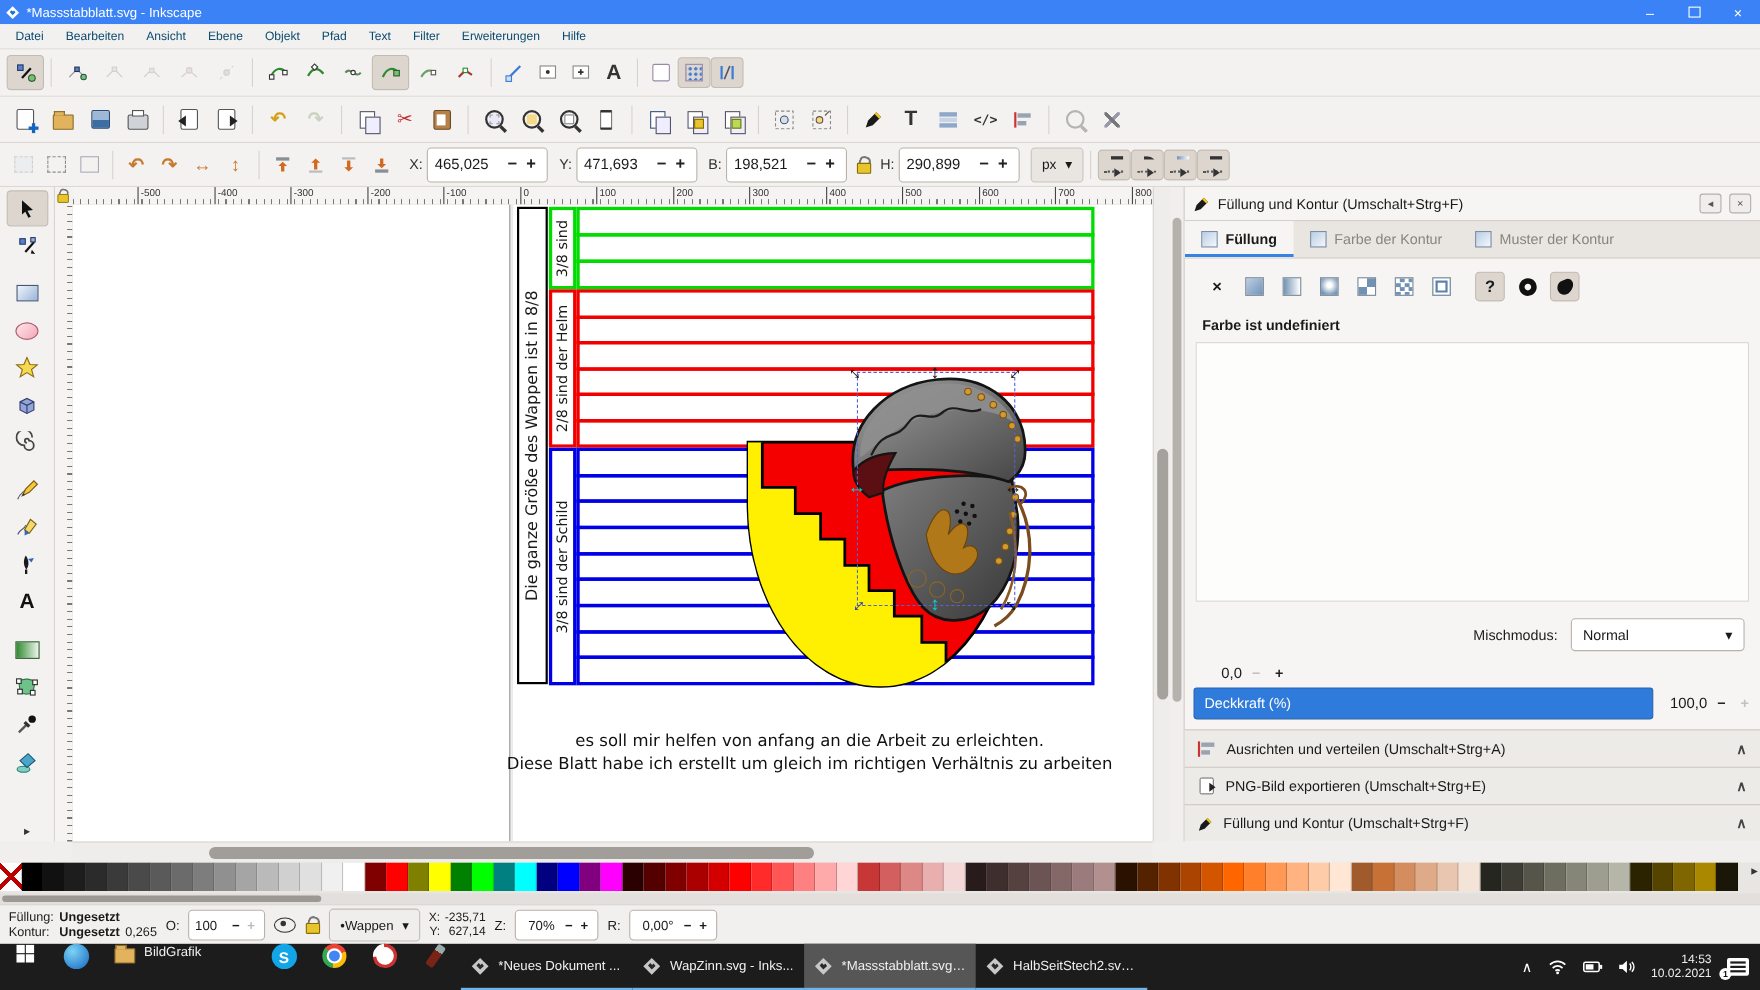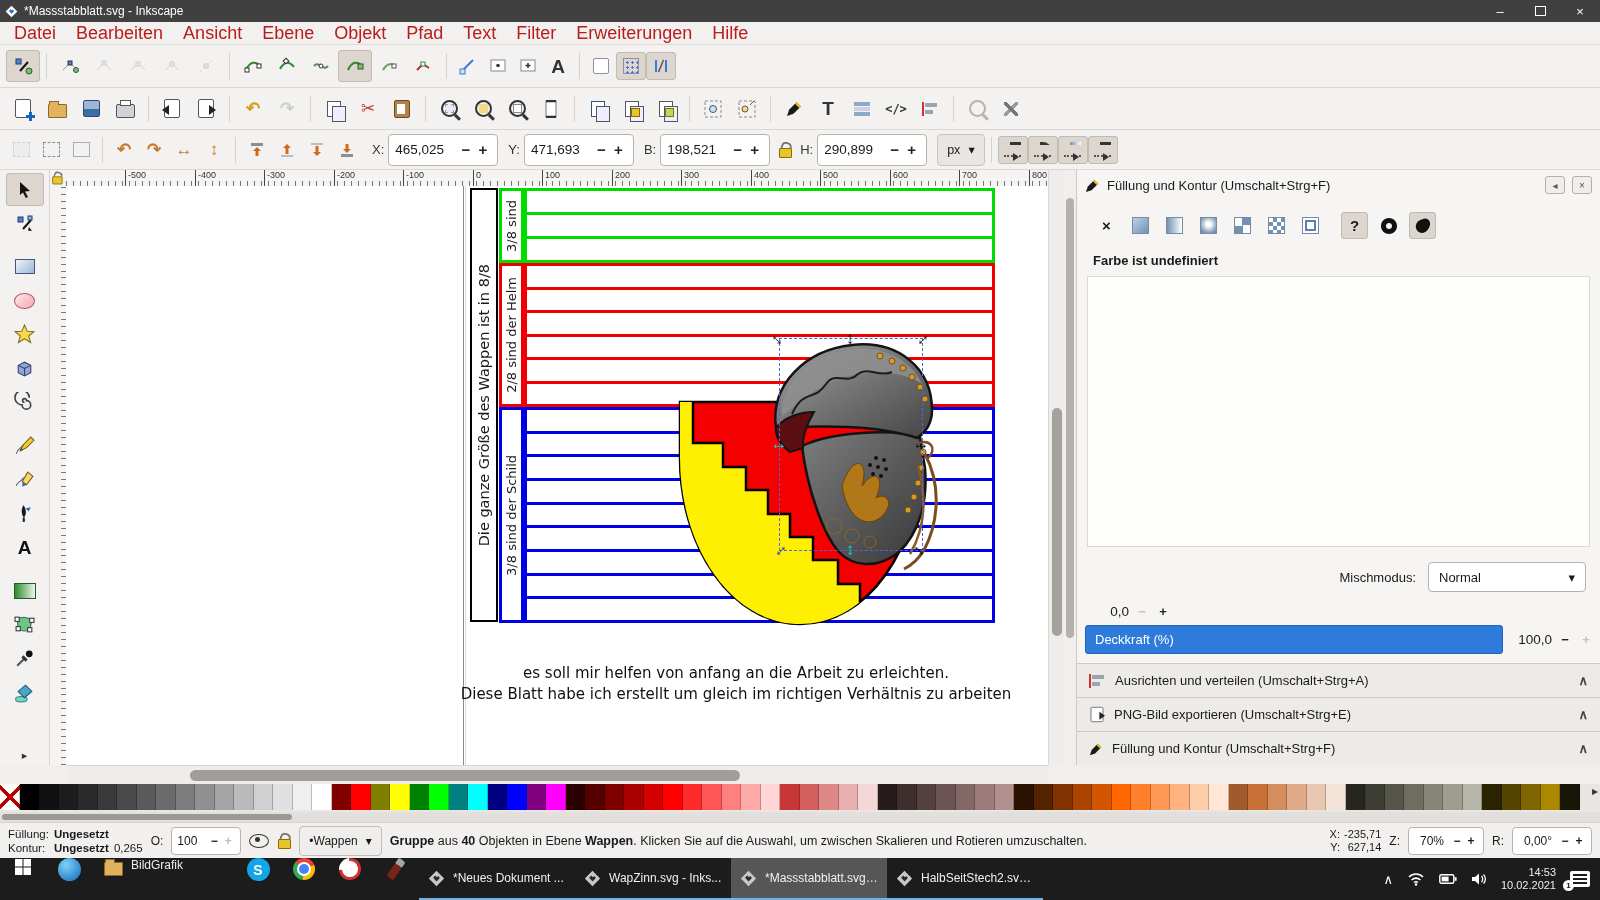--- a/index.html
+++ b/index.html
@@ -2,30 +2,30 @@
 <html><head>
 <meta charset="utf-8">
 <style>
   html,body{margin:0;padding:0;background:#000}
   #app{position:relative;width:1600px;height:900px;overflow:hidden;background:#f1efed;
        font-family:"Liberation Sans",sans-serif;color:#1a1a1a;font-size:13px}
   .abs{position:absolute}
   svg{display:block}
 
   
-  #titlebar{position:absolute;left:0;top:0;width:1600px;height:22px;background:#404040;color:#fff;
+  #titlebar{position:absolute;left:0;top:0;width:1600px;height:22px;background:#3b82f6;color:#fff;
     display:flex;align-items:center;gap:6px;padding-left:5px;box-sizing:border-box;font-size:12px}
   .win-ctrls{margin-left:auto;display:flex;height:100%}
   .win-ctrl{width:40px;height:100%;display:flex;align-items:center;justify-content:center;font-size:13px}
   .win-max-box{width:9px;height:8px;border:1px solid #fff}
 
   
   #menubar{position:absolute;left:0;top:22px;width:1600px;height:23px;background:#f2f1ef;
     border-bottom:1px solid #dedad5;display:flex;align-items:center;padding-left:4px;box-sizing:border-box}
-  .menu-item{padding:0 10px;font-size:18px;color:#b91c1c}
+  .menu-item{padding:0 10px;font-size:11px;color:#0c4a6e}
 
   
   .tbrow{position:absolute;left:0;width:1600px;background:#f4f2f0;border-bottom:1px solid #dcd8d3;
     display:flex;align-items:center;padding-left:6px;box-sizing:border-box}
   #row1{top:45px;height:43px}
   #row2{top:88px;height:42px}
   #row3{top:130px;height:40px}
   .tbtn{height:32px;min-width:34px;border-radius:4px;display:flex;align-items:center;justify-content:center;flex:none}
   .sm{min-width:30px;height:28px}
   .pressed{background:#dcd6cf;box-shadow:inset 0 0 0 1px #c2bbb2}
@@ -826,20 +826,35 @@
     <div class="dock-head">
       <svg width="15" height="15" viewBox="0 0 16 16">
           <path d="M1 15 L3 9 L10 2 L14 6 L7 13 Z" fill="#1a1a1a"></path>
           <path d="M10 2 L14 6 L12.5 7.5 L8.5 3.5 Z" fill="#f5c518"></path>
         </svg>
       <span>Füllung und Kontur (Umschalt+Strg+F)</span>
       <span class="spacer"></span>
       <span class="mini-btn">◂</span>
       <span class="mini-btn">×</span>
     </div>
+    <div class="dock-tabs">
+
+    <div class="dtab active">
+        <span class="tab-fill-ico"></span>
+        <span>Füllung</span>
+      </div>
+        <div class="dtab">
+        <span class="tab-fill-ico"></span>
+        <span>Farbe der Kontur</span>
+      </div>
+        <div class="dtab">
+        <span class="tab-fill-ico"></span>
+        <span>Muster der Kontur</span>
+      </div>
+      </div>
     <div class="filltypes">
       <span class="ft">×</span>
       <span class="ft">
           <span class="sw ft-flat"></span>
         </span>
       <span class="ft">
           <span class="sw ft-lin"></span>
         </span>
       <span class="ft">
           <span class="sw ft-rad"></span>
@@ -936,23 +951,20 @@
       <span class="pm" style="width:14px;text-align:center;color:#bbb;font-weight:bold">+</span>
     </div>
     <span class="eye"></span>
     <span class="lock-small">
         <span class="arc"></span>
         <span class="body"></span>
       </span>
     <div class="layer-dd">
       <span>•Wappen</span>
       <span>▾</span>
-    </div>
-    <div id="status-msg">
-      <span class="bold">Gruppe</span><span> aus </span><span class="bold">40</span><span> Objekten in Ebene </span><span class="bold">Wappen</span><span>. Klicken Sie auf die Auswahl, um zwischen Skalieren und Rotieren umzuschalten.</span>
     </div>
     <div class="xy-block">
       <span>X:</span>
       <span>-235,71</span>
       <span>Y:</span>
       <span>627,14</span>
     </div>
     <span>Z:</span>
     <div class="spin-s">
       <span style="min-width:36px;text-align:center">70%</span>

